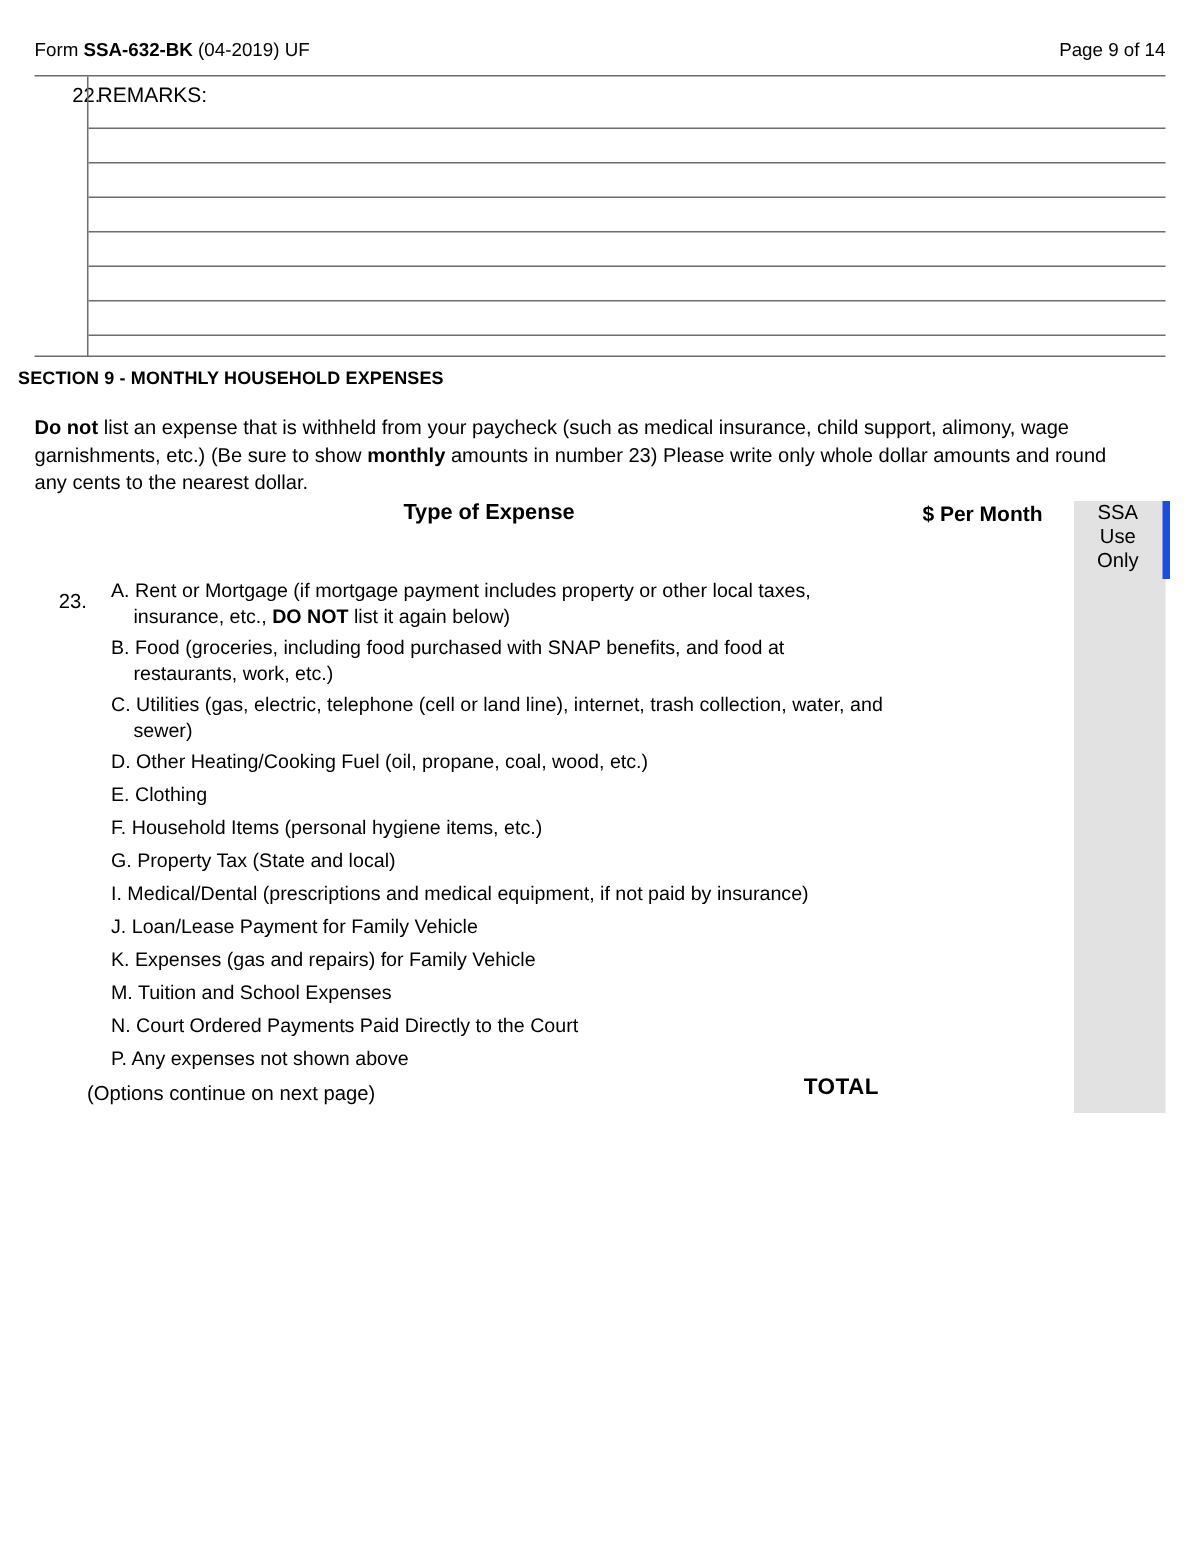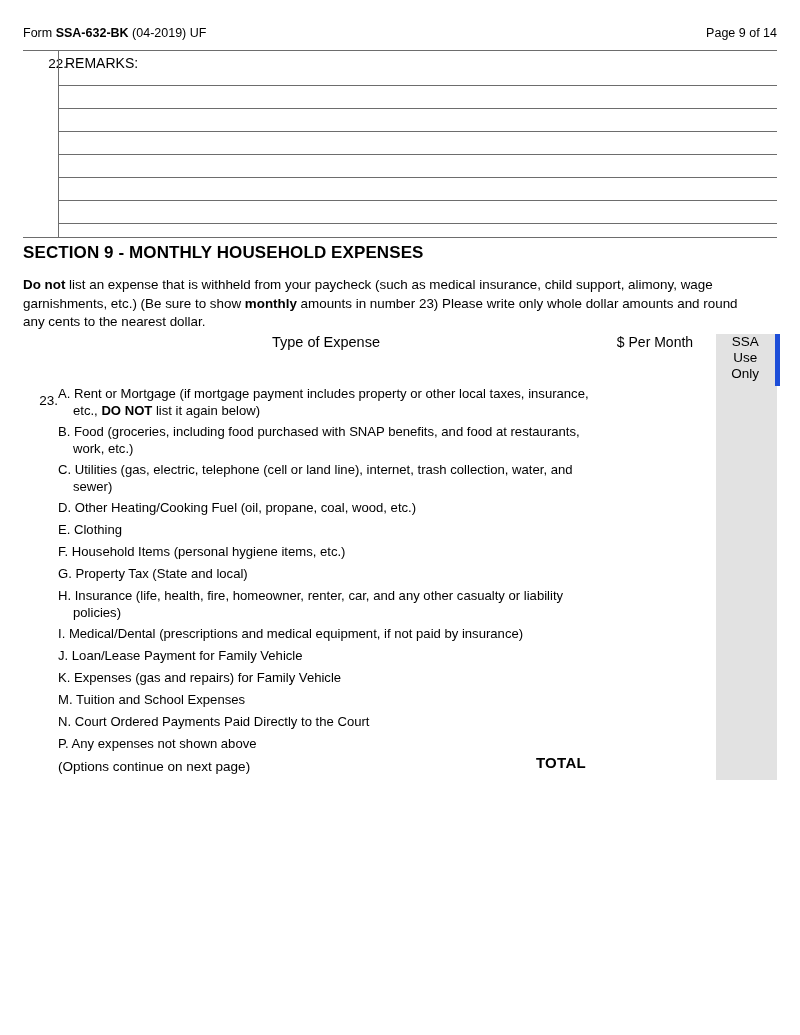--- a/index.html
+++ b/index.html
@@ -90,23 +90,23 @@
     left: 0;
     top: 187px;
     width: 754px;
     height: 1px;
     background: #6d6d6d;
   }
 
   
   .section-title {
     position: absolute;
-    left: 23px;
+    left: 12px;
     top: 243px;
-    font-size: 17px;
+    font-size: 12px;
     font-weight: bold;
     letter-spacing: 0.1px;
     line-height: 19px;
     white-space: nowrap;
   }
   .section-intro {
     position: absolute;
     left: 23px;
     top: 276px;
     width: 724px;
@@ -140,21 +140,21 @@
   
   .hdr-spacer {
     border: 0 !important;
     background: transparent;
   }
   .hdr-cell {
     border-top: 1px solid #6d6d6d;
     border-bottom: 1px solid #6d6d6d;
     border-left: 1px solid #6d6d6d;
     text-align: center;
-    font-weight: normal;
+    font-weight: bold;
     font-size: 14px;
     height: 52px;
     vertical-align: middle;
   }
   .hdr-cell.desc { font-size: 14.5px; }
   .hdr-cell.ssa {
     background: #e2e2e2;
     border-right: 5px solid #1d4ed8;
     font-size: 13.5px;
     line-height: 16px;
@@ -173,20 +173,21 @@
   .desc-cell {
     border-left: 1px solid #6d6d6d;
     border-bottom: 1px solid #6d6d6d;
     padding: 5px 6px 5px 8px;
     font-size: 13.1px;
     line-height: 16.5px;
   }
   .desc-cell .hang {
     padding-left: 15px;
     text-indent: -15px;
+    margin-left: 16px;
   }
   .amt-cell {
     border-left: 1px solid #6d6d6d;
     border-bottom: 1px solid #6d6d6d;
   }
   .ssa-cell {
     border-left: 1px solid #6d6d6d;
     border-right: 1px solid #6d6d6d;
     border-bottom: 1px solid #6d6d6d;
     background: #e2e2e2;
@@ -319,28 +320,20 @@
             <td class="ssa-cell"></td>
           </tr>
           <tr class="row-1line">
             <td class="num-cell"></td>
             <td class="desc-cell">
               <div class="hang"><span>G. Property Tax (State and local)</span></div>
             </td>
             <td class="amt-cell"></td>
             <td class="ssa-cell"></td>
           </tr>
-          <tr class="row-2line">
-            <td class="num-cell"></td>
-            <td class="desc-cell">
-              <div class="hang"><span>H. Insurance (life, health, fire, homeowner, renter, car, and any other casualty or liability policies)</span></div>
-            </td>
-            <td class="amt-cell"></td>
-            <td class="ssa-cell"></td>
-          </tr>
           <tr class="row-1line">
             <td class="num-cell"></td>
             <td class="desc-cell">
               <div class="hang"><span>I. Medical/Dental (prescriptions and medical equipment, if not paid by insurance)</span></div>
             </td>
             <td class="amt-cell"></td>
             <td class="ssa-cell"></td>
           </tr>
           <tr class="row-1line">
             <td class="num-cell"></td>

